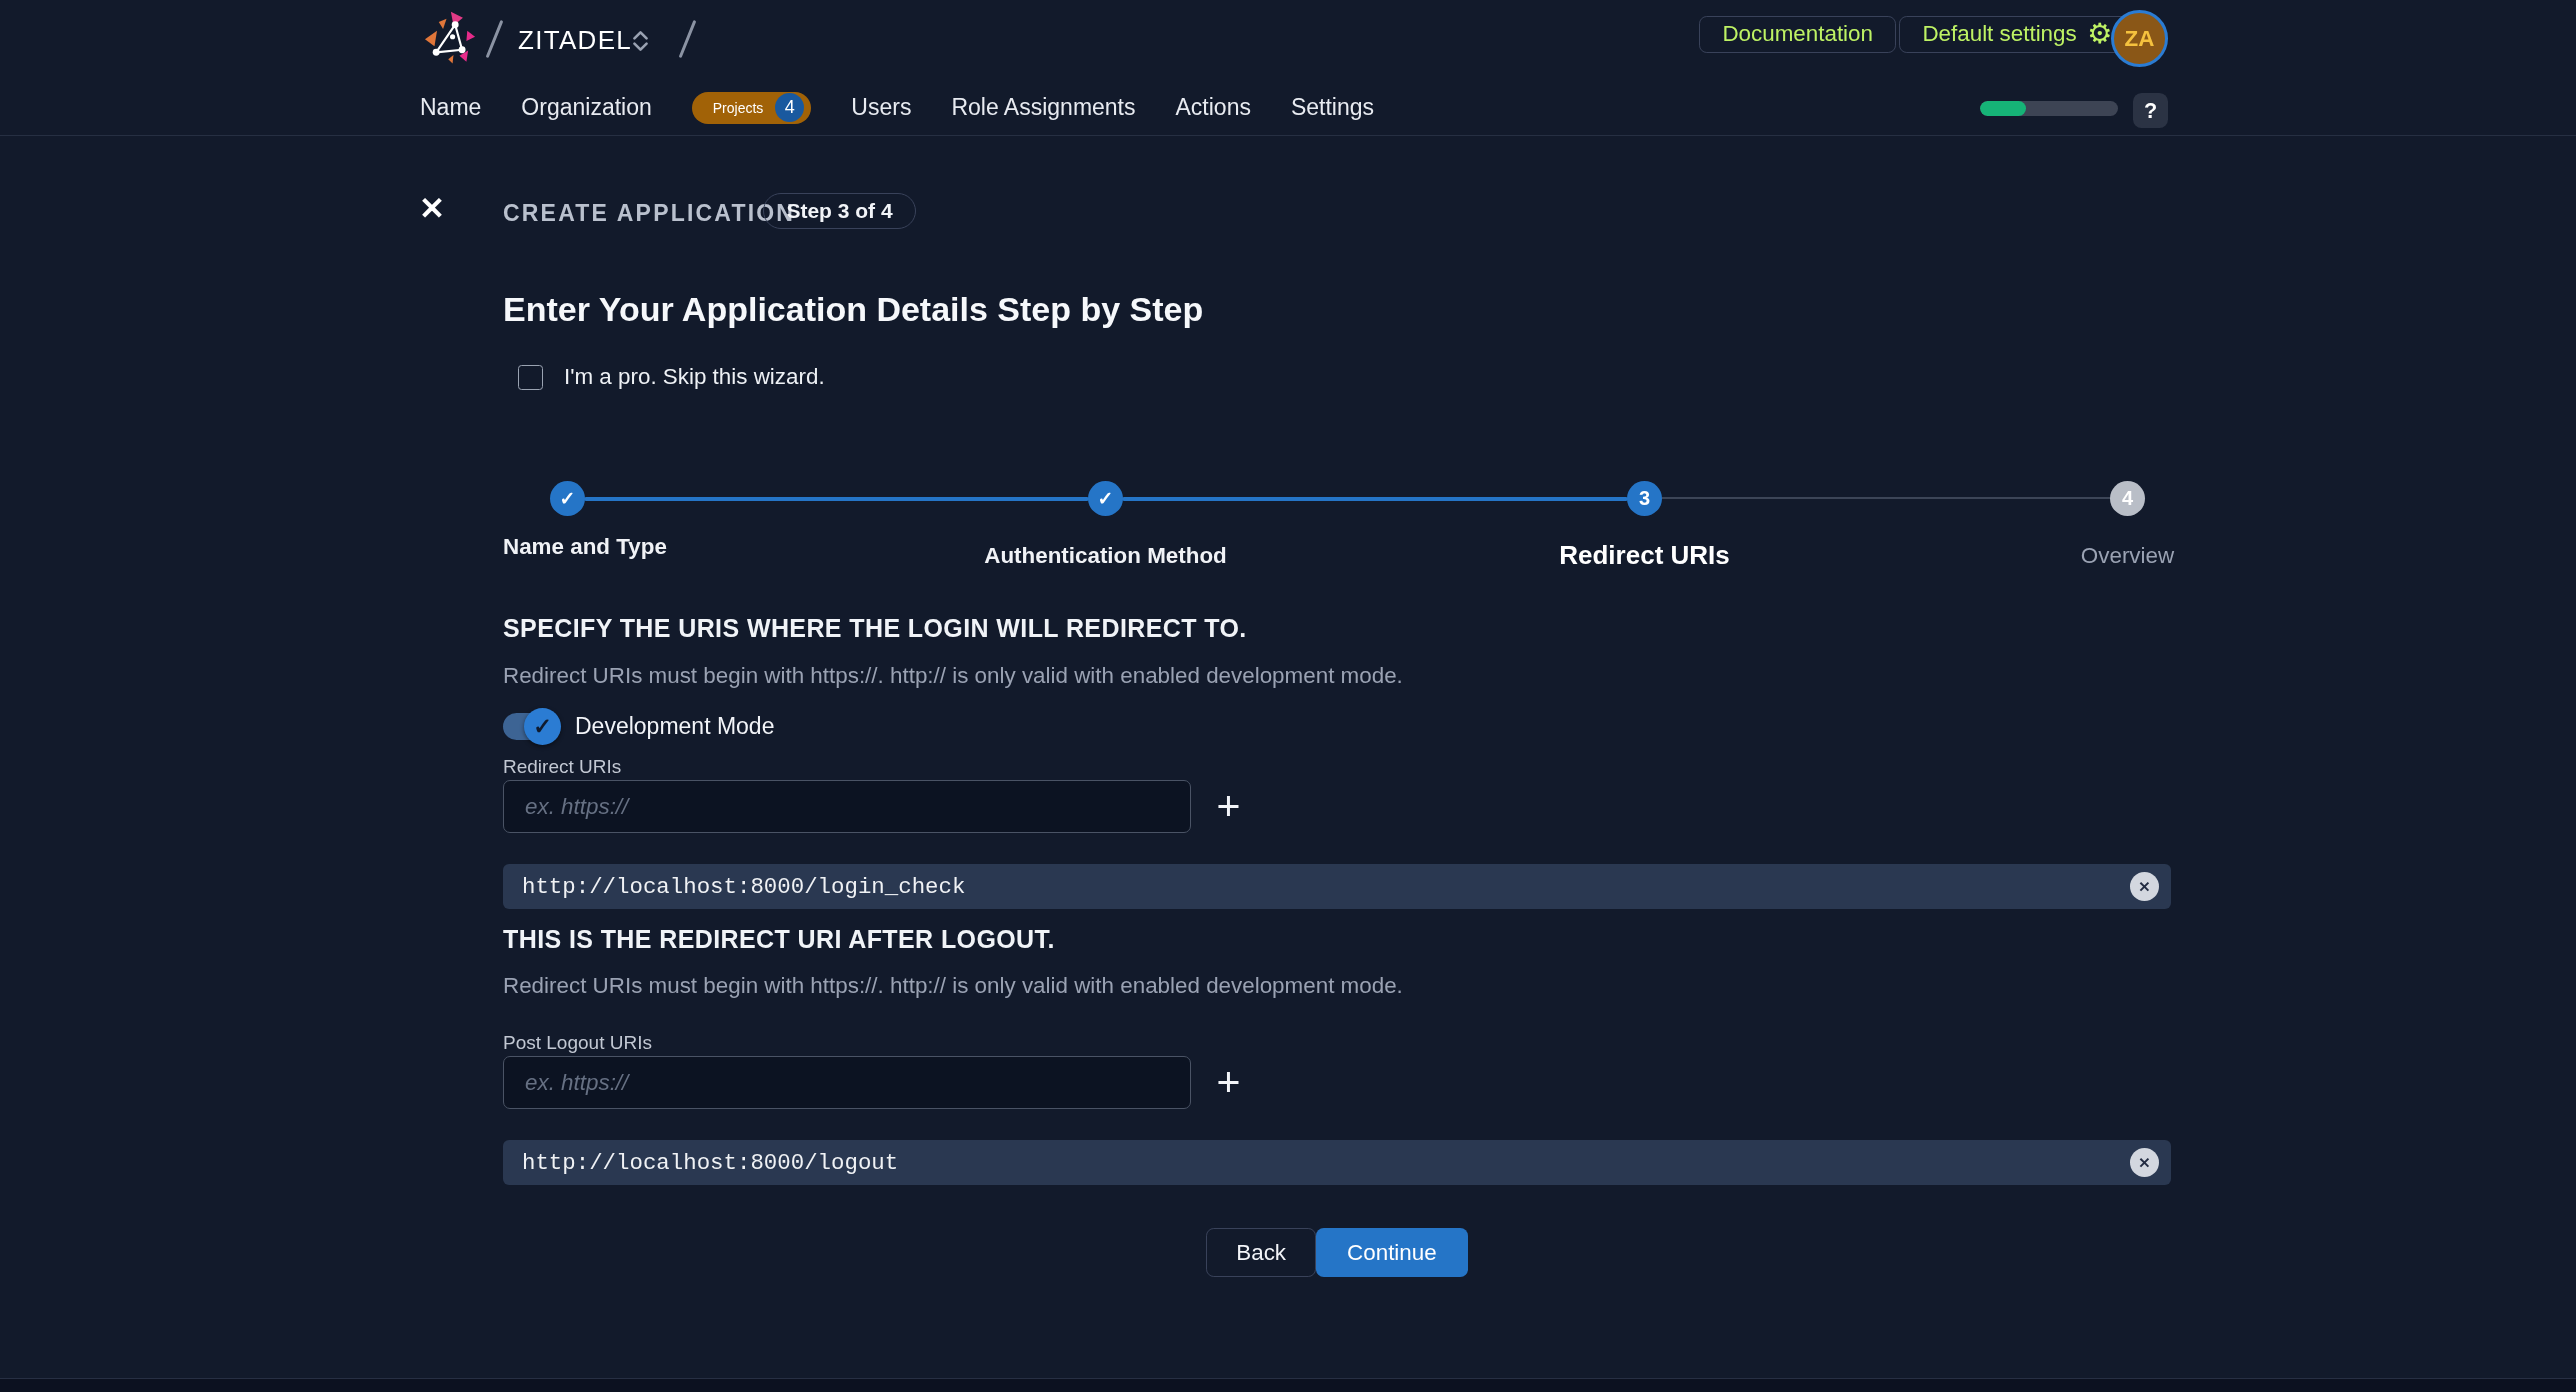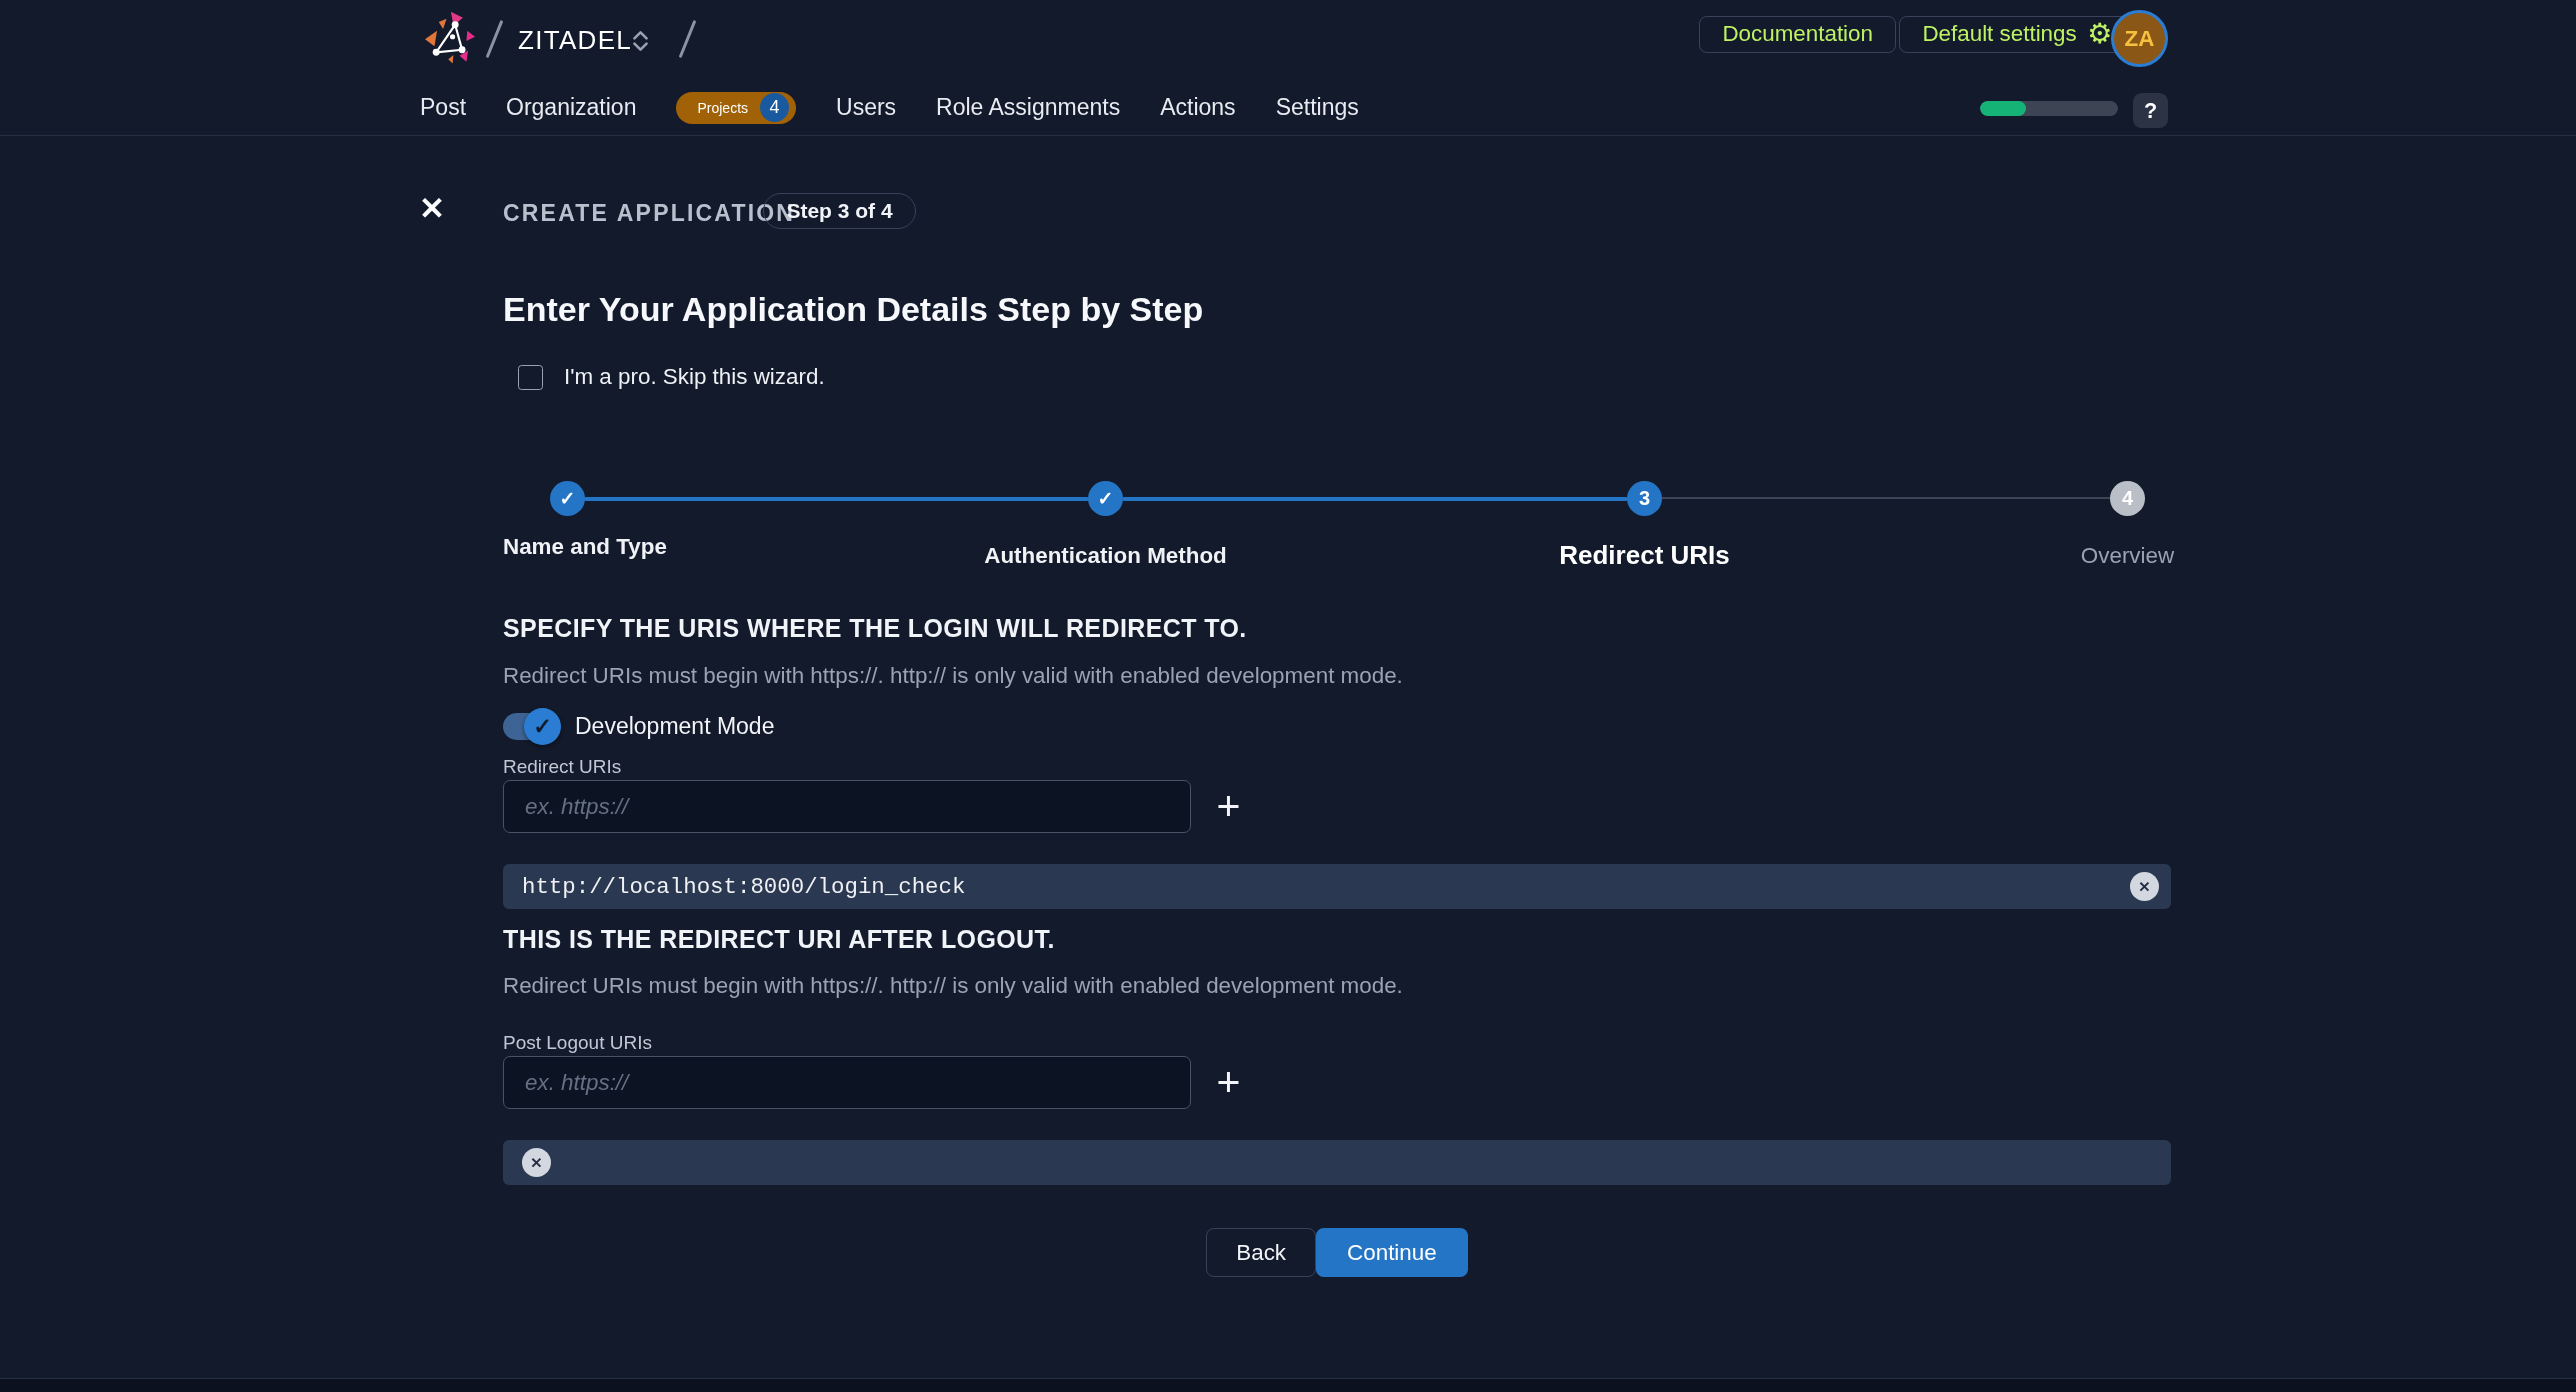--- a/index.html
+++ b/index.html
@@ -158,21 +158,21 @@
   </button>
   <button class="hdr-btn" style="left:1899px;">
     <span>Default settings</span>
     <span class="gear">⚙</span>
   </button>
   <div class="avatar">
     <span>ZA</span>
   </div>
 
   <div class="nav">
-    <div class="nav-item">Post</div>
+    <div class="nav-item">Name</div>
     <div class="nav-item">Organization</div>
     <div class="nav-pill">
       <span>Projects</span>
       <span class="nav-badge">4</span>
     </div>
     <div class="nav-item">Users</div>
     <div class="nav-item">Role Assignments</div>
     <div class="nav-item">Actions</div>
     <div class="nav-item">Settings</div>
   </div>
@@ -245,20 +245,21 @@
 <div class="section-heading" style="top:925px;">THIS IS THE REDIRECT URI AFTER LOGOUT.</div>
 <div class="section-desc" style="top:973px;">Redirect URIs must begin with https://. http:// is only valid with enabled development mode.</div>
 
 <div class="input-label" style="top:1032px;">Post Logout URIs</div>
 <input class="uri-input" style="top: 1056px;" type="text" placeholder="ex. https://">
 <div class="plus-btn" style="top:1056px;">
   <span>+</span>
 </div>
 
 <div class="uri-chip" style="top:1140px;">
+  <span class="chip-text">http://localhost:8000/logout</span>
   <span class="chip-remove">✕</span>
 </div>
 
 <div class="actions">
   <button class="btn btn-back">Back</button>
   <button class="btn btn-continue">Continue</button>
 </div>
 
 <div class="footer-strip"></div>
 

